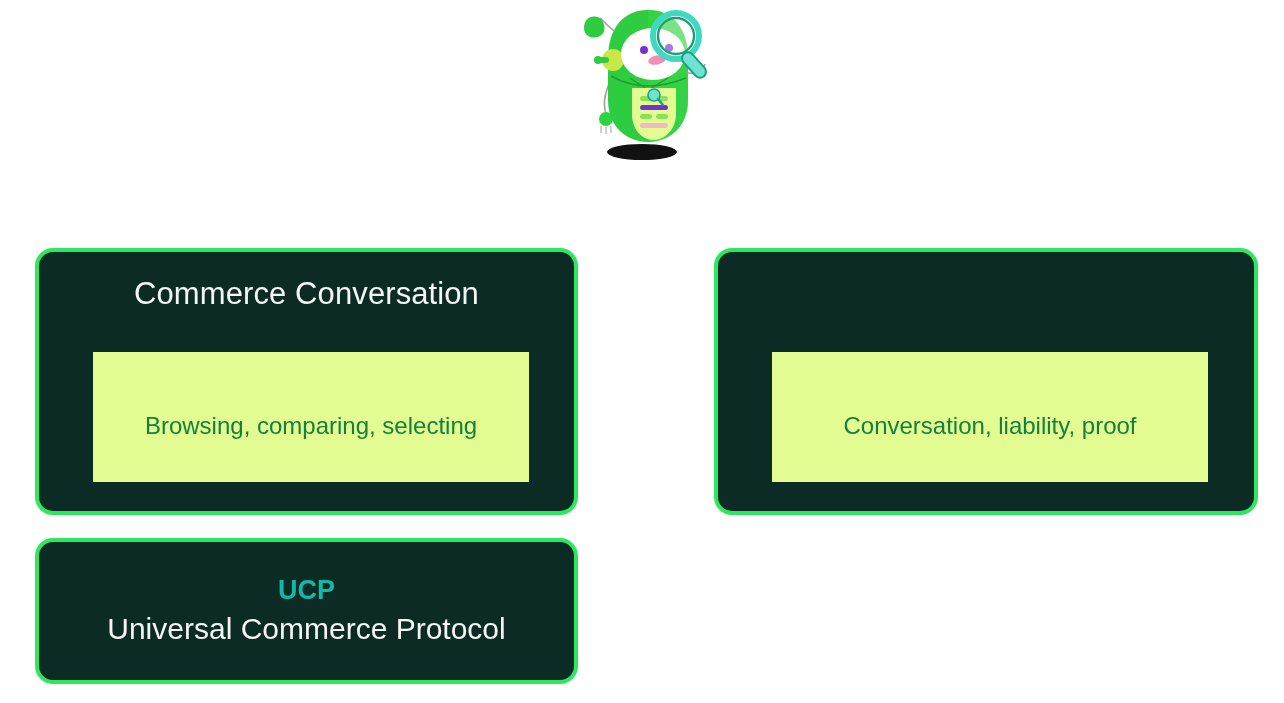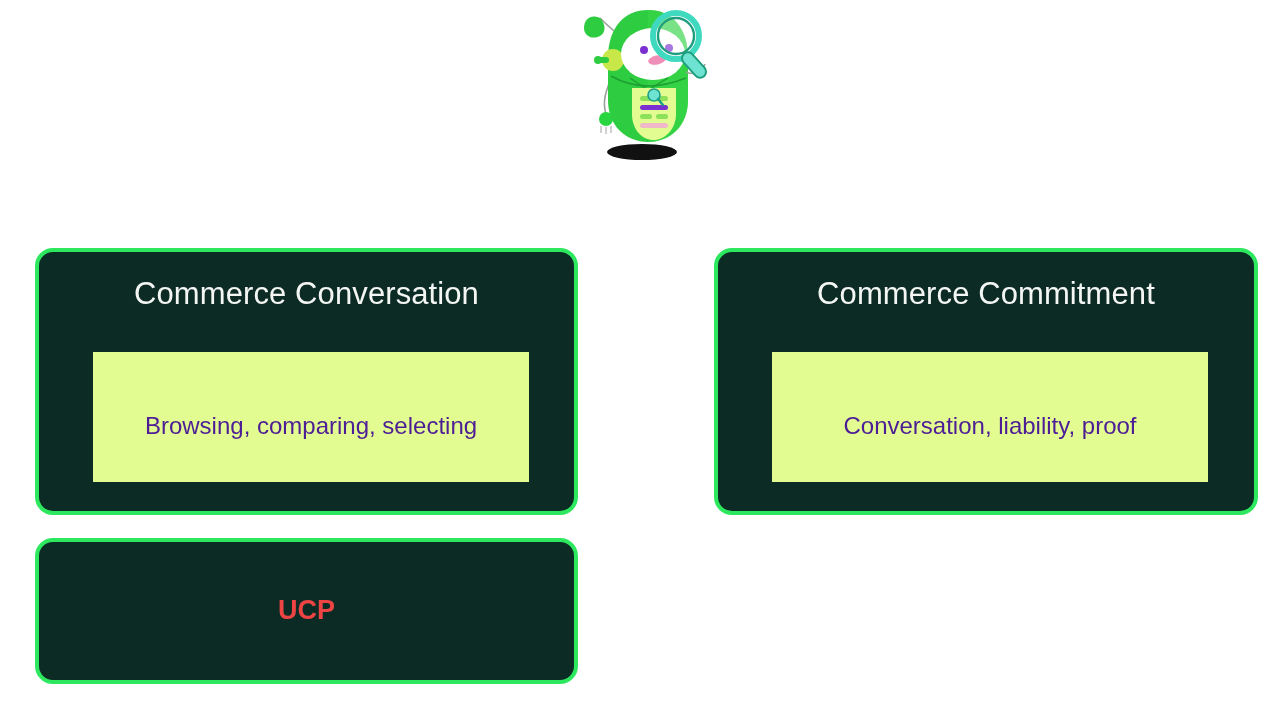--- a/index.html
+++ b/index.html
@@ -84,31 +84,31 @@
     background: #E3FC91;
     display: flex;
     align-items: center;
     justify-content: center;
   }
   .column.right .highlight-box {
     left: 54px;
     width: 436px;
   }
   .highlight-text {
-    color: #4c1d95;
+    color: #15803d;
     font-size: 24px;
     font-weight: 400;
     text-align: center;
     line-height: 1.2;
     padding: 0 10px;
     margin-top: 18px;
   }
 
   .protocol-abbr {
-    color: #ef4444;
+    color: #14b8a6;
     font-size: 27px;
     font-weight: 700;
     line-height: 1.25;
     text-align: center;
   }
   .protocol-name {
     color: #F4F6F4;
     font-size: 30px;
     font-weight: 300;
     line-height: 1.25;
@@ -171,26 +171,26 @@
   <div class="column left">
     <div class="card card-top">
       <div class="card-title">Commerce Conversation</div>
       <div class="highlight-box">
         <div class="highlight-text">Browsing, comparing, selecting</div>
       </div>
     </div>
 
     <div class="card card-bottom">
       <div class="protocol-abbr">UCP</div>
+      <div class="protocol-name">Universal Commerce Protocol</div>
     </div>
   </div>
 
   <div class="column right">
     <div class="card card-top">
-      <div class="card-title">Commerce Commitment</div>
       <div class="highlight-box">
         <div class="highlight-text">Conversation, liability, proof</div>
       </div>
     </div>
 
   </div>
 
 </div>
 
 </body></html>

